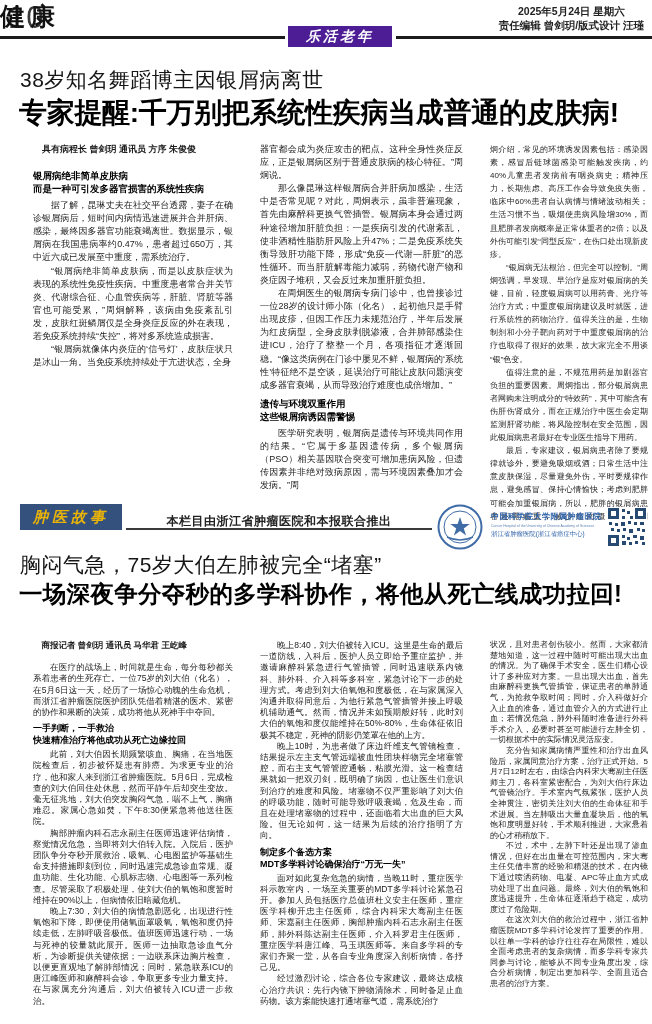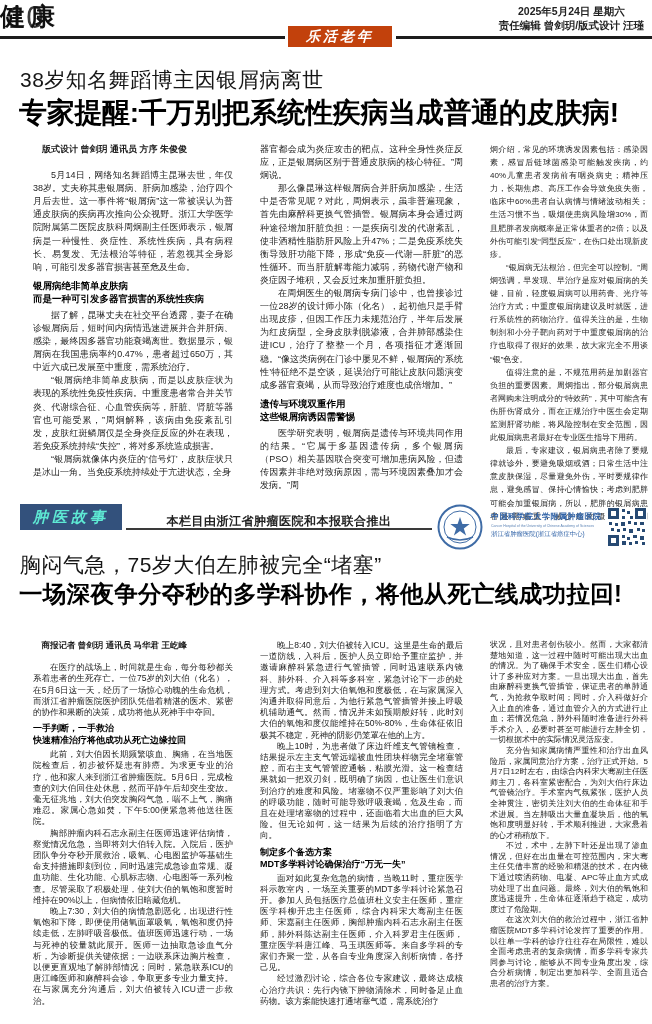--- a/index.html
+++ b/index.html
@@ -5,21 +5,21 @@
   html,body{margin:0;padding:0;}
   body{background:#e8e8e8;font-family:"Liberation Sans",sans-serif;}
   .page{position:relative;width:652px;height:1024px;margin:0 auto;background:#ffffff;overflow:hidden;color:#1b1b1b;}
 
   
   .page-number{position:absolute;left:8px;top:0px;font-size:31px;color:#3a3a3a;letter-spacing:1px;}
   .section-title{position:absolute;left:0;right:0;top:0;font-size:25px;font-weight:bold;letter-spacing:5px;color:#111;}
   .rule-seg{position:absolute;top:36px;height:3px;background:#1c1c1c;}
   .rule-left{left:0;width:285px;}
   .rule-right{left:396px;right:0;}
-  .masthead-badge{position:absolute;left:288px;top:26px;width:104px;height:21px;background:#c2410c;color:#fff;
+  .masthead-badge{position:absolute;left:288px;top:26px;width:104px;height:21px;background:#4c1d95;color:#fff;
     font-family:"DejaVu Serif",serif;font-style:italic;font-weight:bold;font-size:14px;line-height:21px;
     text-align:center;letter-spacing:3px;}
   .hdr-right{position:absolute;right:8px;top:5px;text-align:center;font-size:10.5px;line-height:13.5px;color:#222;font-weight:bold;}
 
   
   .kicker{position:absolute;left:20px;white-space:nowrap;font-size:21px;color:#161616;letter-spacing:0.5px;}
   .headline{position:absolute;left:19px;white-space:nowrap;font-weight:bold;color:#000;}
   .cols{position:absolute;left:33px;display:flex;}
   .col{text-align:justify;color:#1d1d1d;overflow:hidden;}
   .para{text-indent:2em;}
@@ -32,21 +32,21 @@
   .a1-headline{top:94px;font-size:28px;letter-spacing:-0.3px;}
   .a1-cols{top:143px;height:381px;}
   .a1-cols .col{font-size:9px;line-height:13.1px;}
   .a1-cols .c1{width:200px;margin-right:27px;}
   .a1-cols .c2{width:203px;margin-right:27px;}
   .a1-cols .c3{width:158px;font-size:8px;}
   .a1-cols .byline{margin-bottom:13px;}
   .a1-cols .subhead{margin:5px 0 4px 0;font-size:9.5px;line-height:13px;}
 
   
-  .story-badge{position:absolute;left:20px;top:504px;width:102px;height:26px;background:#33517c;color:#5eead4;
+  .story-badge{position:absolute;left:20px;top:504px;width:102px;height:26px;background:#33517c;color:#eab308;
     font-family:"DejaVu Serif",serif;font-style:italic;font-weight:bold;font-size:15px;line-height:26px;
     text-align:center;letter-spacing:4px;}
   .banner-rule{position:absolute;left:126px;top:528px;width:306px;height:2px;background:#3a3a3a;}
   .banner-text{position:absolute;left:126px;top:513px;width:306px;text-align:center;font-size:12px;font-weight:bold;color:#222;letter-spacing:0.5px;}
   .logo-block{position:absolute;left:437px;top:503px;width:211px;height:50px;}
   .emblem{position:absolute;left:0;top:1px;width:46px;height:46px;}
   .logo-text{position:absolute;left:54px;top:8px;width:112px;color:#2f62a7;}
   .logo-title{font-family:"DejaVu Serif",serif;font-weight:bold;font-size:8px;white-space:nowrap;letter-spacing:0.5px;}
   .logo-english{font-size:3.5px;white-space:nowrap;overflow:hidden;color:#5d84b5;margin-top:2px;}
   .logo-subtitle{font-size:6.4px;white-space:nowrap;margin-top:2px;}
@@ -78,22 +78,21 @@
       <div>2025年5月24日 星期六</div>
       <div>责任编辑 曾剑玥/版式设计 汪瑾</div>
     </div>
   </div>
 
   <div>
     <div class="kicker a1-kicker">38岁知名舞蹈博主因银屑病离世</div>
     <div class="headline a1-headline">专家提醒:千万别把系统性疾病当成普通的皮肤病!</div>
     <div class="cols a1-cols">
       <div class="col c1">
-          <div class="byline">版式设计 曾剑玥 通讯员 方序 朱俊俊</div>
-          <div class="para">5月14日，网络知名舞蹈博主昆琳去世，年仅38岁。丈夫称其患银屑病、肝病加感染，治疗四个月后去世。这一事件将“银屑病”这一常被误认为普通皮肤病的疾病再次推向公众视野。浙江大学医学院附属第二医院皮肤科周炯副主任医师表示，银屑病是一种慢性、炎症性、系统性疾病，具有病程长、易复发、无法根治等特征，若忽视其全身影响，可能引发多器官损害甚至危及生命。</div>
+          <div class="byline">具有病程长 曾剑玥 通讯员 方序 朱俊俊</div>
           <div class="subhead">
             <div>银屑病绝非简单皮肤病</div>
             <div>而是一种可引发多器官损害的系统性疾病</div>
           </div>
           <div class="para">据了解，昆琳丈夫在社交平台透露，妻子在确诊银屑病后，短时间内病情迅速进展并合并肝病、感染，最终因多器官功能衰竭离世。数据显示，银屑病在我国患病率约0.47%，患者超过650万，其中近六成已发展至中重度，需系统治疗。</div>
           <div class="para">“银屑病绝非简单皮肤病，而是以皮肤症状为表现的系统性免疫性疾病。中重度患者常合并关节炎、代谢综合征、心血管疾病等，肝脏、肾脏等器官也可能受累，”周炯解释，该病由免疫紊乱引发，皮肤红斑鳞屑仅是全身炎症反应的外在表现，若免疫系统持续“失控”，将对多系统造成损害。</div>
           <div class="para">“银屑病就像体内炎症的‘信号灯’，皮肤症状只是冰山一角。当免疫系统持续处于亢进状态，全身</div>
         </div>
       <div class="col c2">
           <div class="para cont">器官都会成为炎症攻击的靶点。这种全身性炎症反应，正是银屑病区别于普通皮肤病的核心特征。”周炯说。</div>
@@ -172,21 +171,21 @@
     <div class="kicker a2-kicker">胸闷气急，75岁大伯左肺被完全“堵塞”</div>
     <div class="headline a2-headline">一场深夜争分夺秒的多学科协作，将他从死亡线成功拉回!</div>
     <div class="cols a2-cols">
       <div class="col c1">
           <div class="byline">商报记者 曾剑玥 通讯员 马华君 王屹峰</div>
           <div class="para">在医疗的战场上，时间就是生命，每分每秒都关系着患者的生死存亡。一位75岁的刘大伯（化名），在5月6日这一天，经历了一场惊心动魄的生命危机，而浙江省肿瘤医院医护团队凭借着精湛的医术、紧密的协作和果断的决策，成功将他从死神手中夺回。</div>
           <div class="subhead">
             <div>一手判断，一手救治</div>
             <div>快速精准治疗将他成功从死亡边缘拉回</div>
           </div>
-          <div class="para">此前，刘大伯因长期频繁咳血、胸痛，在当地医院检查后，初步被怀疑患有肺癌。为求更专业的治疗，他和家人来到浙江省肿瘤医院。5月6日，完成检查的刘大伯回住处休息，然而平静午后却突生变故。毫无征兆地，刘大伯突发胸闷气急，喘不上气，胸痛难忍。家属心急如焚，下午5:00便紧急将他送往医院。</div>
+          <div class="para">此前，刘大伯因长期频繁咳血、胸痛，在当地医院检查后，初步被怀疑患有肺癌。为求更专业的治疗，他和家人来到浙江省肿瘤医院。5月6日，完成检查的刘大伯回住处休息，然而平静午后却突生变故。毫无征兆地，刘大伯突发胸闷气急，喘不上气，胸痛难忍。家属心急如焚，下午8:30便紧急将他送往医院。</div>
           <div class="para">胸部肿瘤内科石志永副主任医师迅速评估病情，察觉情况危急，当即将刘大伯转入院。入院后，医护团队争分夺秒开展救治，吸氧、心电图监护等基础生命支持措施即刻到位，同时迅速完成急诊血常规、凝血功能、生化功能、心肌标志物、心电图等一系列检查。尽管采取了积极处理，使刘大伯的氧饱和度暂时维持在90%以上，但病情依旧暗藏危机。</div>
           <div class="para">晚上7:30，刘大伯的病情急剧恶化，出现进行性氧饱和下降，即便使用储氧面罩吸氧，氧饱和度仍持续走低，左肺呼吸音极低。值班医师迅速行动，一场与死神的较量就此展开。医师一边抽取急诊血气分析，为诊断提供关键依据；一边联系床边胸片检查，以便更直观地了解肺部情况；同时，紧急联系ICU的唐江峰医师和麻醉科会诊，争取更多专业力量支持。在与家属充分沟通后，刘大伯被转入ICU进一步救治。</div>
         </div>
       <div class="col c2">
           <div class="para">晚上8:40，刘大伯被转入ICU。这里是生命的最后一道防线，入科后，医护人员立即给予重症监护，并邀请麻醉科紧急进行气管插管，同时迅速联系内镜科、肺外科、介入科等多科室，紧急讨论下一步的处理方式。考虑到刘大伯氧饱和度极低，在与家属深入沟通并取得同意后，为他行紧急气管插管并接上呼吸机辅助通气。然而，情况并未如预期般好转，此时刘大伯的氧饱和度仅能维持在50%-80%，生命体征依旧极其不稳定，死神的阴影仍笼罩在他的上方。</div>
           <div class="para">晚上10时，为患者做了床边纤维支气管镜检查，结果提示左主支气管远端被血性团块样物完全堵塞管腔，而右主支气管管腔通畅，粘膜光滑。这一检查结果就如一把双刃剑，既明确了病因，也让医生们意识到治疗的难度和风险。堵塞物不仅严重影响了刘大伯的呼吸功能，随时可能导致呼吸衰竭，危及生命，而且在处理堵塞物的过程中，还面临着大出血的巨大风险。但无论如何，这一结果为后续的治疗指明了方向。</div>
           <div class="subhead">
             <div>制定多个备选方案</div>
             <div>MDT多学科讨论确保治疗“万无一失”</div>
           </div>

